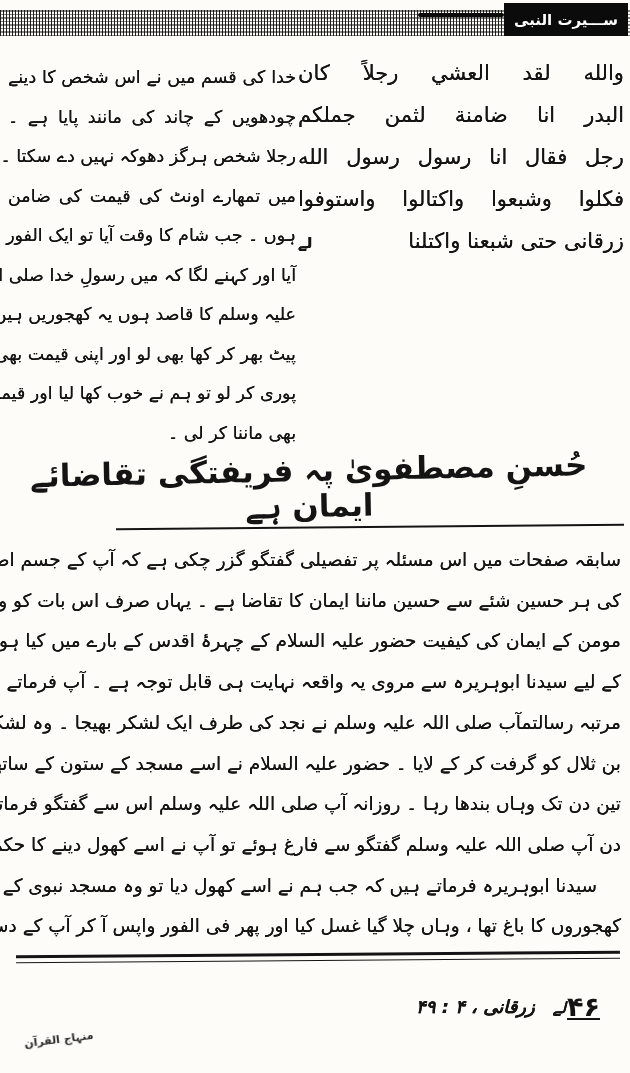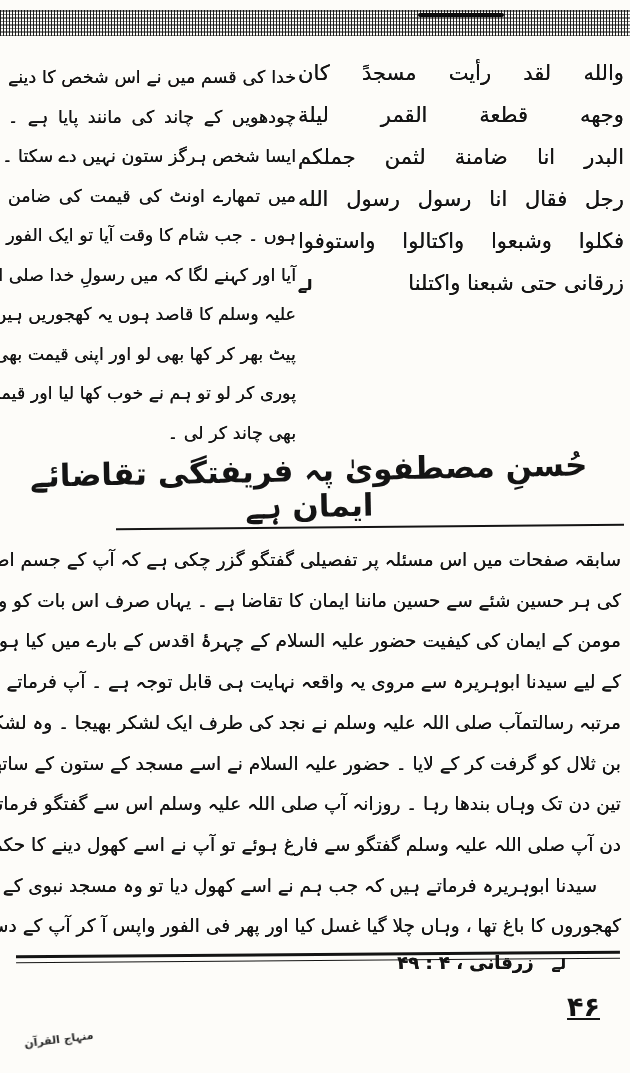--- a/index.html
+++ b/index.html
@@ -62,66 +62,68 @@
     text-shadow:0 0 .35px #141414;
   }
   .b-line.indent{padding-right:24px;}
   
   .fn-rule{
     position:absolute;top:953px;left:16px;width:604px;height:4px;
     border-top:3px solid #141414;border-bottom:1.5px solid #141414;
     transform:rotate(-.45deg);
   }
   .fn-text{
-    position:absolute;top:952px;right:64px;direction:rtl;
-    font-size:18px;font-weight:bold;text-shadow:0 0 .3px #141414;
+    position:absolute;top:996px;right:64px;direction:rtl;
+    font-size:18px;font-weight:bold;text-shadow:0 0 .3px #141414;font-style:italic;
   }
   .fn-text .fn-marker{margin-left:18px;font-size:15px;}
   
   .page-num{
     position:absolute;top:991px;right:30px;direction:rtl;
     font-size:27px;font-weight:bold;letter-spacing:4px;text-decoration:underline;
   }
   .stamp{
     position:absolute;top:1033px;left:24px;direction:rtl;
     font-size:11px;font-weight:bold;color:#2a2a2a;
     transform:rotate(-7deg);filter:blur(.2px);
   }
 </style>
 </head>
 <body>
 
 <div class="page">
 
   <div class="band"></div>
   <div class="title-tail"></div>
+  <div class="title-box">
+    <span>ســـیرت النبی</span>
+  </div>
 
   <div class="columns">
     <div class="col-ar">
-      <div class="ar-line">والله لقد رأيت مسجدً كان</div>
-      <div class="ar-line">وجهه قطعة القمر ليلة</div>
+      <div class="ar-line">والله لقد العشي رجلاً كان</div>
       <div class="ar-line">البدر انا ضامنة لثمن جملكم</div>
       <div class="ar-line">رجل فقال انا رسول رسول الله</div>
       <div class="ar-line">فكلوا وشبعوا واكتالوا واستوفوا</div>
       <div class="ar-line with-marker">
         <span>زرقانی حتى شبعنا واكتلنا</span>
         <span class="fn-mark">لے</span>
       </div>
     </div>
     <div class="col-ur">
       <div class="ur-line">خدا کی قسم میں نے اس شخص کا دینے</div>
       <div class="ur-line">چودھویں کے چاند کی مانند پایا ہے ۔</div>
-      <div class="ur-line">ایسا شخص ہرگز ستون نہیں دے سکتا ۔</div>
+      <div class="ur-line">رجلا شخص ہرگز دھوکہ نہیں دے سکتا ۔</div>
       <div class="ur-line">میں تمھارے اونٹ کی قیمت کی ضامن</div>
       <div class="ur-line">ہوں ۔ جب شام کا وقت آیا تو ایک الفور</div>
       <div class="ur-line">آیا اور کہنے لگا کہ میں رسولِ خدا صلی اللہ</div>
       <div class="ur-line">علیہ وسلم کا قاصد ہوں یہ کھجوریں ہیں خوب</div>
       <div class="ur-line">پیٹ بھر کر کھا بھی لو اور اپنی قیمت بھی</div>
       <div class="ur-line">پوری کر لو تو ہم نے خوب کھا لیا اور قیمت</div>
-      <div class="ur-line end">بھی چاند کر لی ۔</div>
+      <div class="ur-line end">بھی ماننا کر لی ۔</div>
     </div>
   </div>
 
   <h1 class="heading">حُسنِ مصطفویٰ پہ فریفتگی تقاضائے ایمان ہے</h1>
   <div class="heading-underline"></div>
 
   <div class="body-text">
     <div class="b-line">سابقہ صفحات میں اس مسئلہ پر تفصیلی گفتگو گزر چکی ہے کہ آپ کے جسم اطہر کو کائنات</div>
     <div class="b-line">کی ہر حسین شئے سے حسین ماننا ایمان کا تقاضا ہے ۔ یہاں صرف اس بات کو واضح کرنا ہے کہ ایک</div>
     <div class="b-line">مومن کے ایمان کی کیفیت حضور علیہ السلام کے چہرۂ اقدس کے بارے میں کیا ہونی چاہیئے ۔ اس</div>

